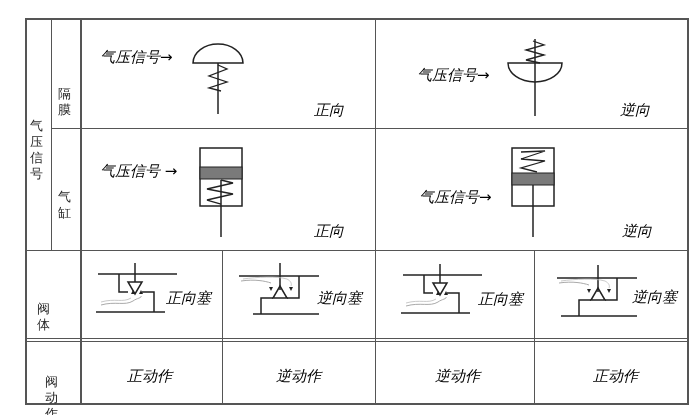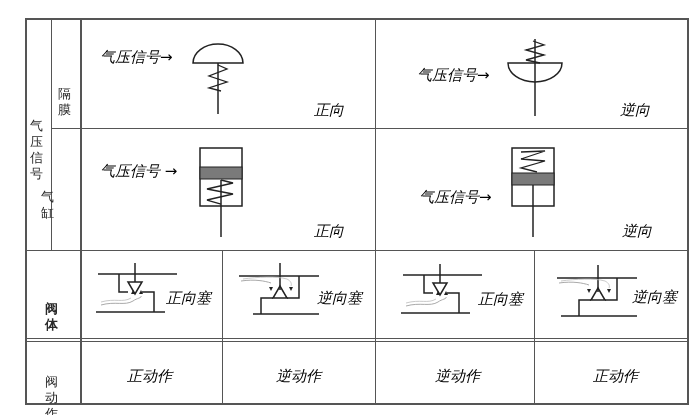--- a/index.html
+++ b/index.html
@@ -26,22 +26,22 @@
   <div class="line" style="left:222px; top:250px; width:1px; height:155px;"></div>
   <div class="line" style="left:534px; top:250px; width:1px; height:155px;"></div>
 
   <div class="line" style="left:51px; top:128px; width:638px; height:1px;"></div>
   <div class="line" style="left:25px; top:250px; width:664px; height:1px;"></div>
   <div class="line" style="left:25px; top:338px; width:664px; height:1px;"></div>
   <div class="line" style="left:25px; top:341px; width:664px; height:1px;"></div>
 
   <div class="vtxt" style="left:30px; top:92px;">气压信号</div>
   <div class="vtxt" style="left:58px; top:60px;">隔膜</div>
-  <div class="vtxt" style="left:41px; top:163px;">气缸</div>
-  <div class="vtxt" style="left:45px; top:275px;font-weight:bold;">阀体</div>
+  <div class="vtxt" style="left:58px; top:163px;">气缸</div>
+  <div class="vtxt" style="left:37px; top:275px;">阀体</div>
   <div class="vtxt" style="left:45px; top:348px;">阀动作</div>
 
   <div class="txt" style="left:100px; top:50px;">气压信号→</div>
   <svg class="sym" style="left:185px; top:38px;" width="70" height="80" viewBox="0 0 70 80">
     <path d="M8,25 A25,19 0 0 1 58,25 Z" fill="none" stroke="#222" stroke-width="1.5"></path>
     <line x1="33" y1="25" x2="33" y2="76" stroke="#222" stroke-width="1.5"></line>
     <polyline points="33,27 42,31 24,38 42,44 24,50 36,53" fill="none" stroke="#222" stroke-width="1.3"></polyline>
   </svg>
   <div class="txt" style="left:314px; top:103px;">正向</div>
 

